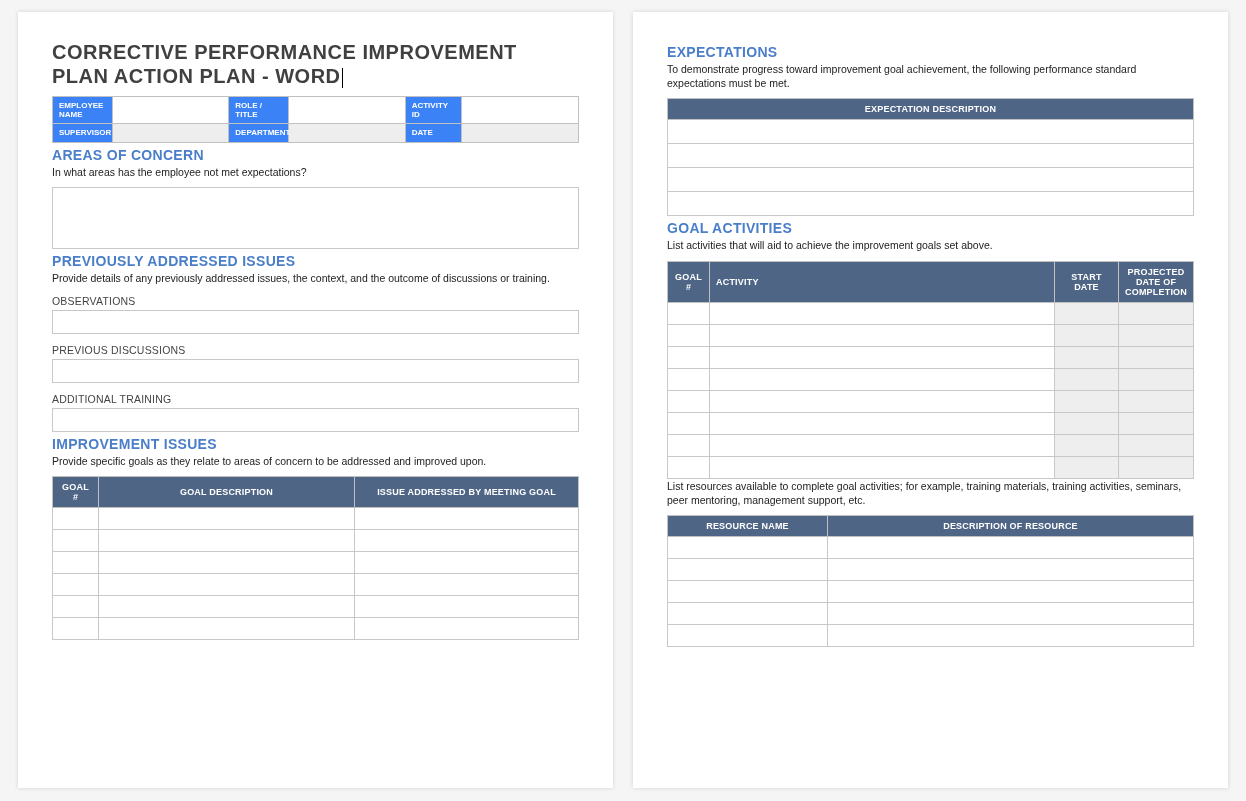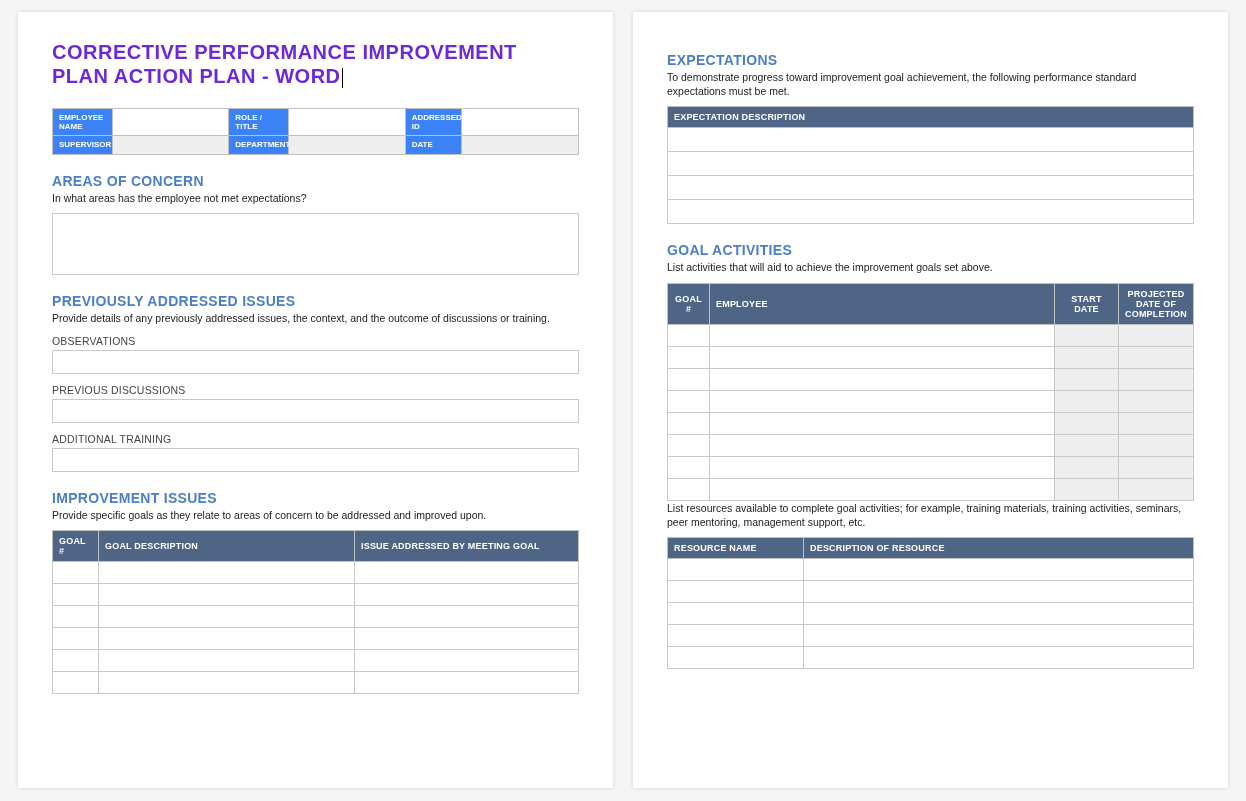--- a/index.html
+++ b/index.html
@@ -12,33 +12,33 @@
     justify-content: center;
   }
   .page {
     background: #fff;
     width: 595px;
     min-height: 776px;
     padding: 28px 34px;
     box-shadow: 0 0 4px rgba(0,0,0,0.15);
   }
   .title {
-    color: #6d28d9;
+    color: #404040;
     font-weight: 700;
     font-size: 20px;
     letter-spacing: 0.5px;
     line-height: 1.2;
-    margin-bottom: 20px;
+    margin-bottom: 8px;
   }
   .section-heading {
     color: #4a7ec9;
     font-weight: 700;
     font-size: 14px;
     letter-spacing: 0.3px;
-    margin-top: 18px;
+    margin-top: 4px;
     margin-bottom: 2px;
   }
   .section-desc {
     font-size: 10.5px;
     color: #222;
     margin-bottom: 8px;
     line-height: 1.35;
   }
   .sublabel {
     font-size: 10.5px;
@@ -61,21 +61,21 @@
   }
   table {
     border-collapse: collapse;
     width: 100%;
     font-size: 9.5px;
   }
   th {
     background: #4e6586;
     color: #fff;
     font-weight: 700;
-    text-align: left;
+    text-align: center;
     padding: 5px 6px;
     border: 1px solid #c0c0c0;
     letter-spacing: 0.2px;
     font-size: 9px;
   }
   td {
     border: 1px solid #c8c8c8;
     padding: 0;
     height: 22px;
   }
@@ -109,21 +109,21 @@
   .exp-table td { height: 24px; }
   
   .ga-table th { text-align: center; }
   .ga-table th:nth-child(2) { text-align: left; }
   .ga-table td.shade { background: #eeeeee; }
   
   .ig-table th:nth-child(1){ width: 46px; }
   .ig-table th:nth-child(2){ width: auto; }
   .ig-table th:nth-child(3){ width: 224px; }
   
-  .res-table th:nth-child(1){ width: 136px; }
+  .res-table th:nth-child(1){ width: 160px; }
   .cursor {
     display: inline-block;
     border-right: 1px solid #000;
     height: 20px;
     vertical-align: middle;
     margin-left: 1px;
   }
 </style>
 </head>
 <body>
@@ -131,21 +131,21 @@
 <div class="page">
   <div class="title">
     <span>CORRECTIVE PERFORMANCE IMPROVEMENT PLAN ACTION PLAN - WORD</span><span class="cursor"></span>
   </div>
 
   <div class="info-grid">
     <div class="lbl">EMPLOYEE NAME</div>
     <div class="val"></div>
     <div class="lbl">ROLE / TITLE</div>
     <div class="val"></div>
-    <div class="lbl">ADDRESSED ID</div>
+    <div class="lbl">ACTIVITY ID</div>
     <div class="val"></div>
     <div class="lbl rowlast">SUPERVISOR</div>
     <div class="val row2 rowlast"></div>
     <div class="lbl rowlast">DEPARTMENT</div>
     <div class="val row2 rowlast"></div>
     <div class="lbl rowlast">DATE</div>
     <div class="val row2 rowlast"></div>
   </div>
 
   <div class="section-heading">AREAS OF CONCERN</div>
@@ -202,21 +202,21 @@
     <tr>
           <td></td>
           <td></td>
           <td></td>
         </tr>
   </tbody>
     </table>
 </div>
 
 <div class="page">
-  <div class="section-heading" style="margin-top:12px;">EXPECTATIONS</div>
+  <div class="section-heading" style="margin-top:4px;">EXPECTATIONS</div>
   <div class="section-desc">To demonstrate progress toward improvement goal achievement, the following performance standard expectations must be met.</div>
 
   <table class="exp-table">
     <tbody>
         <tr>
           <th>EXPECTATION DESCRIPTION</th>
         </tr>
     <tr>
           <td></td>
         </tr>
@@ -238,21 +238,21 @@
   <table class="ga-table">
     <colgroup>
         <col style="width:42px">
         <col>
         <col style="width:64px">
         <col style="width:70px">
       </colgroup>
     <tbody>
         <tr>
       <th>GOAL #</th>
-      <th>EMPLOYEE</th>
+      <th>ACTIVITY</th>
       <th>START DATE</th>
       <th>PROJECTED DATE OF COMPLETION</th>
     </tr>
     <tr>
           <td></td>
           <td></td>
           <td class="shade"></td>
           <td class="shade"></td>
         </tr>
     <tr>

